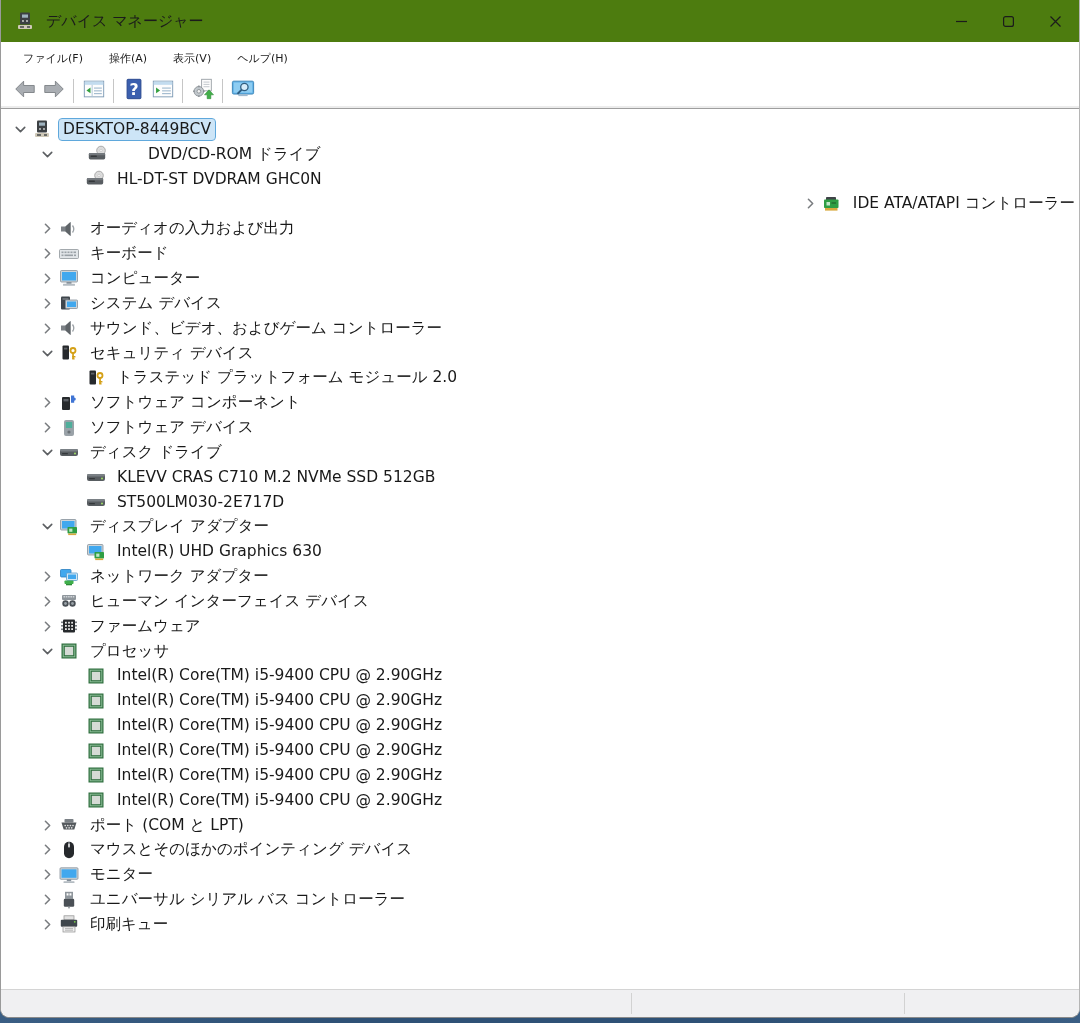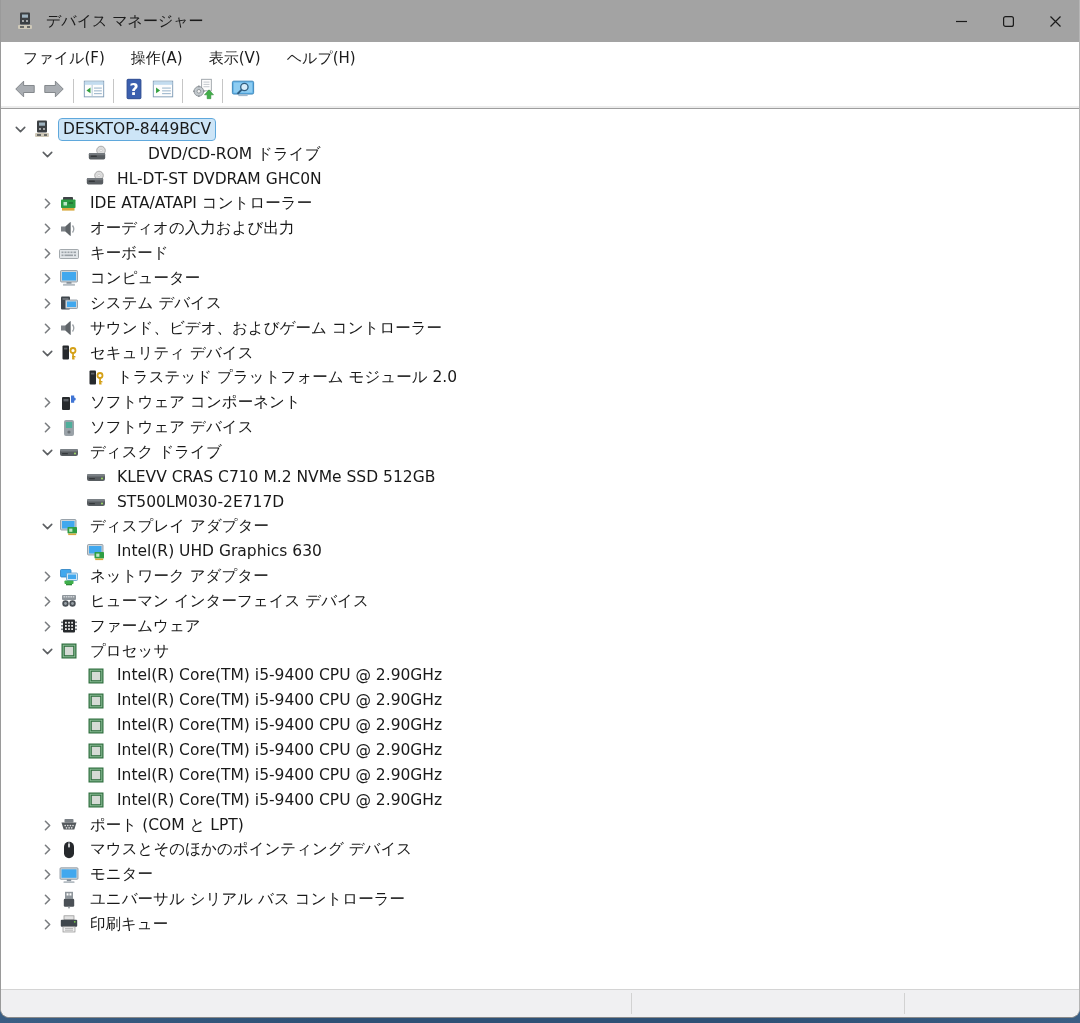--- a/index.html
+++ b/index.html
@@ -10,28 +10,28 @@
   }
   .app {
     position:absolute; left:0; top:0; width:1080px; height:1018px;
     background:#fff;
     border-left:1px solid #9a9a9a; border-right:1px solid #b5b5b5;
     border-bottom:1px solid #8a8a8a;
     border-radius:0 0 9px 9px;
     display:flex; flex-direction:column; overflow:hidden;
   }
   
-  .titlebar { height:42px; flex:none; background:#a3a3a3; display:flex; align-items:center; padding-left:14px; }
+  .titlebar { height:42px; flex:none; background:#4d7c0f; display:flex; align-items:center; padding-left:14px; }
   .app-icon { width:20px; height:20px; margin-right:11px; flex:none; }
   .title-text { font-size:15px; color:#1b1b1b; }
   .win-controls { margin-left:auto; display:flex; height:100%; }
   .win-btn { width:47px; height:100%; display:flex; align-items:center; justify-content:center; }
   
   .menubar { height:32px; flex:none; background:#fff; display:flex; align-items:center; padding-left:9px; }
-  .menu-item { padding:4px 13px; font-size:15px; color:#1b1b1b; }
+  .menu-item { padding:4px 13px; font-size:11px; color:#1b1b1b; }
   
   .toolbar {
     height:35px; flex:none; background:#fff; display:flex; align-items:center;
     padding-left:9px; border-bottom:1px solid #9e9e9e; box-shadow:inset 0 -2px 0 #ececec;
   }
   .tb-btn { width:29px; height:28px; display:flex; align-items:center; justify-content:center; flex:none; }
   .tb-btn svg { width:24px; height:24px; }
   .tb-sep { width:1px; height:24px; background:#c6c6c6; margin:0 5px; flex:none; }
   
   .tree { flex:1; background:#fff; padding-top:8px; overflow:hidden; }
@@ -214,21 +214,21 @@
           <svg viewBox="0 0 20 20">
             <circle cx="13" cy="6.5" r="4.3" fill="#dcdcdc" stroke="#9a9a9a" stroke-width="0.8"></circle>
             <circle cx="13" cy="6.5" r="1.2" fill="#f7f7f7" stroke="#b5b5b5" stroke-width="0.5"></circle>
             <rect x="0.8" y="9" width="16.4" height="6.4" rx="1.6" fill="#585d61"></rect>
             <rect x="0.8" y="9" width="16.4" height="2.2" rx="1.1" fill="#74797e"></rect>
             <rect x="2.6" y="11.6" width="6.4" height="1.5" rx="0.75" fill="#34383b"></rect>
           </svg>
         </span>
         <span class="node-label">HL-DT-ST DVDRAM GHC0N</span>
       </div>
-      <div class="tree-row" style="padding-left: 35px;">
+      <div class="tree-row" style="padding-left: 35px; justify-content: flex-end;">
         <span class="chev">
           <svg viewBox="0 0 16 16">
             <path d="M5.8 3.5 L10.3 8 L5.8 12.5" stroke="#7a7d80" stroke-width="1.7" fill="none" stroke-linecap="round" stroke-linejoin="round"></path>
           </svg>
         </span>
         <span class="node-icon">
           <svg viewBox="0 0 20 20">
             <rect x="4" y="3" width="10" height="6" rx="0.8" fill="#3f4347"></rect>
             <rect x="2" y="5.5" width="14.5" height="8.5" rx="0.8" fill="#2e9e44"></rect>
             <rect x="4.5" y="8" width="3.5" height="3.5" fill="#bfe8c7"></rect>

